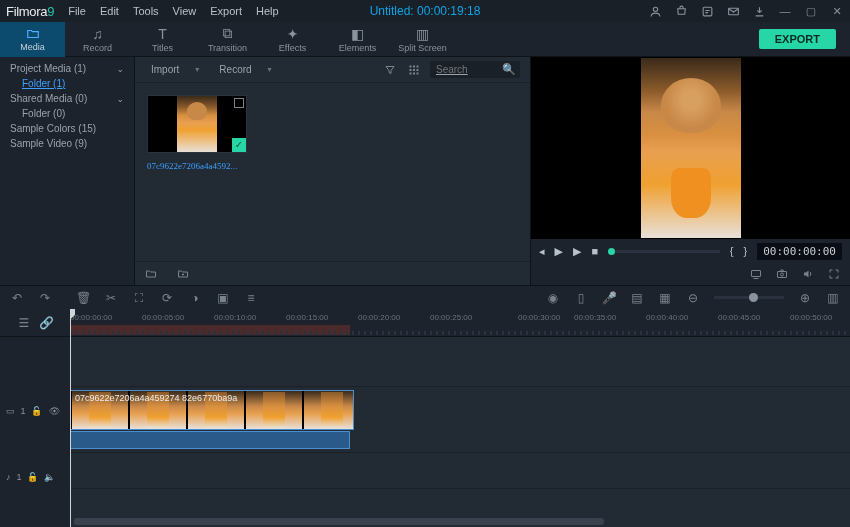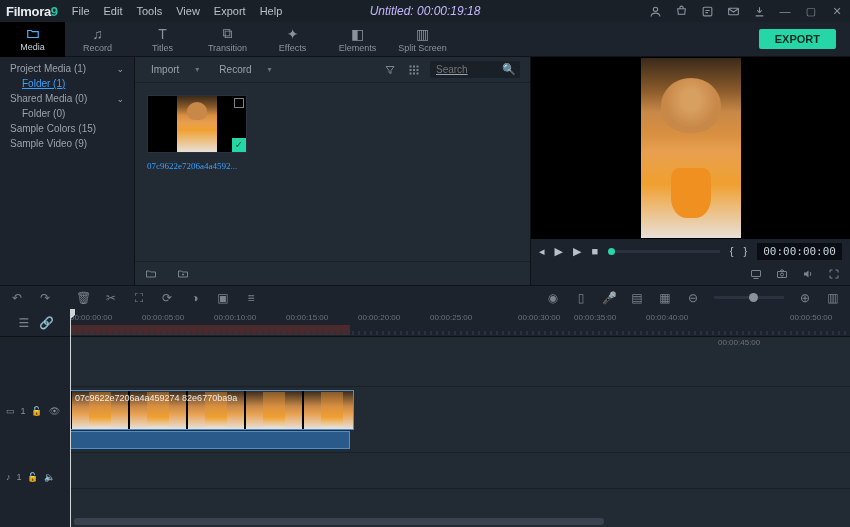--- a/index.html
+++ b/index.html
@@ -1,27 +1,27 @@
 <!DOCTYPE html>
 <html><head>
 <meta charset="utf-8">
 <style>
 * { margin:0; padding:0; box-sizing:border-box; font-family:"Segoe UI",Arial,sans-serif; user-select:none; }
 body { width:850px; height:527px; background:#1a2028; color:#a0a8b0; overflow:hidden; font-size:11px; }
 .titlebar { height:22px; background:#1a2028; display:flex; align-items:center; padding:0 6px; }
-.logo { color:#e8ecef; font-weight:700; font-size:13px; margin-right:14px; letter-spacing:-0.3px; }
+.logo { color:#e8ecef; font-weight:400; font-size:13px; margin-right:14px; letter-spacing:-0.3px; }
 .logo span.nine { color:#27c3a8; }
 .menu { display:flex; gap:14px; font-size:11px; }
 .menu span { color:#b8c0c8; cursor:pointer; }
-.title-center { position:absolute; left:50%; transform:translateX(-50%); color:#c4b5fd; font-size:12px;font-style:italic; }
+.title-center { position:absolute; left:50%; transform:translateX(-50%); color:#0ea5e9; font-size:12px; }
 .winbtns { margin-left:auto; display:flex; gap:12px; align-items:center; }
 .winbtns span { width:14px; height:14px; display:flex; align-items:center; justify-content:center; color:#8a929c; cursor:pointer; }
 .tabbar { height:35px; background:#1c232c; display:flex; align-items:center; border-bottom:1px solid #0e1318; }
 .tab { width:65px; height:35px; display:flex; flex-direction:column; align-items:center; justify-content:center; gap:1px; cursor:pointer; color:#8a929c; }
-.tab.active { background:#000000; color:#c8d0d8; }
+.tab.active { background:#0c4a6e; color:#c8d0d8; }
 .tab .ticon { font-size:14px; }
 .tab .tlabel { font-size:9px; }
 .export-btn { margin-left:auto; margin-right:14px; background:#27d6a6; color:#0a2a22; padding:4px 16px; font-size:11px; font-weight:600; border-radius:2px; cursor:pointer; }
 .main { display:flex; height:228px; }
 .sidebar { width:135px; background:#1c232c; border-right:1px solid #0e1318; padding:4px 0; }
 .sidebar-item { padding:2px 10px; font-size:10px; color:#9aa2ac; cursor:pointer; display:flex; align-items:center; }
 .sidebar-item.child { padding-left:22px; }
 .sidebar-item.sel { color:#3da0ff; text-decoration:underline; }
 .sidebar-item .chev { margin-left:auto; font-size:9px; }
 .media-panel { flex:1; background:#222a34; display:flex; flex-direction:column; }
@@ -336,21 +336,21 @@
       <div class="ruler-band2"></div>
     <span class="ruler-tick" style="left: 0px;">00:00:00:00</span>
         <span class="ruler-tick" style="left: 72px;">00:00:05:00</span>
         <span class="ruler-tick" style="left: 144px;">00:00:10:00</span>
         <span class="ruler-tick" style="left: 216px;">00:00:15:00</span>
         <span class="ruler-tick" style="left: 288px;">00:00:20:00</span>
         <span class="ruler-tick" style="left: 360px;">00:00:25:00</span>
         <span class="ruler-tick" style="left: 448px;">00:00:30:00</span>
         <span class="ruler-tick" style="left: 504px;">00:00:35:00</span>
         <span class="ruler-tick" style="left: 576px;">00:00:40:00</span>
-        <span class="ruler-tick" style="left: 648px; margin-top: 25px;">00:00:45:00</span>
+        <span class="ruler-tick" style="left: 648px;">00:00:45:00</span>
         <span class="ruler-tick" style="left: 720px;">00:00:50:00</span>
       </div>
     <div class="playhead"></div>
     <div class="track-area">
       <div class="track" style="height:50px"></div>
       <div class="track" style="height:66px">
         <div class="clip" style="width:284px">
           <div class="clip-label">07c9622e7206a4a459274 82e6770ba9a</div>
           <div class="clip-thumb"></div>
           <div class="clip-thumb"></div>

